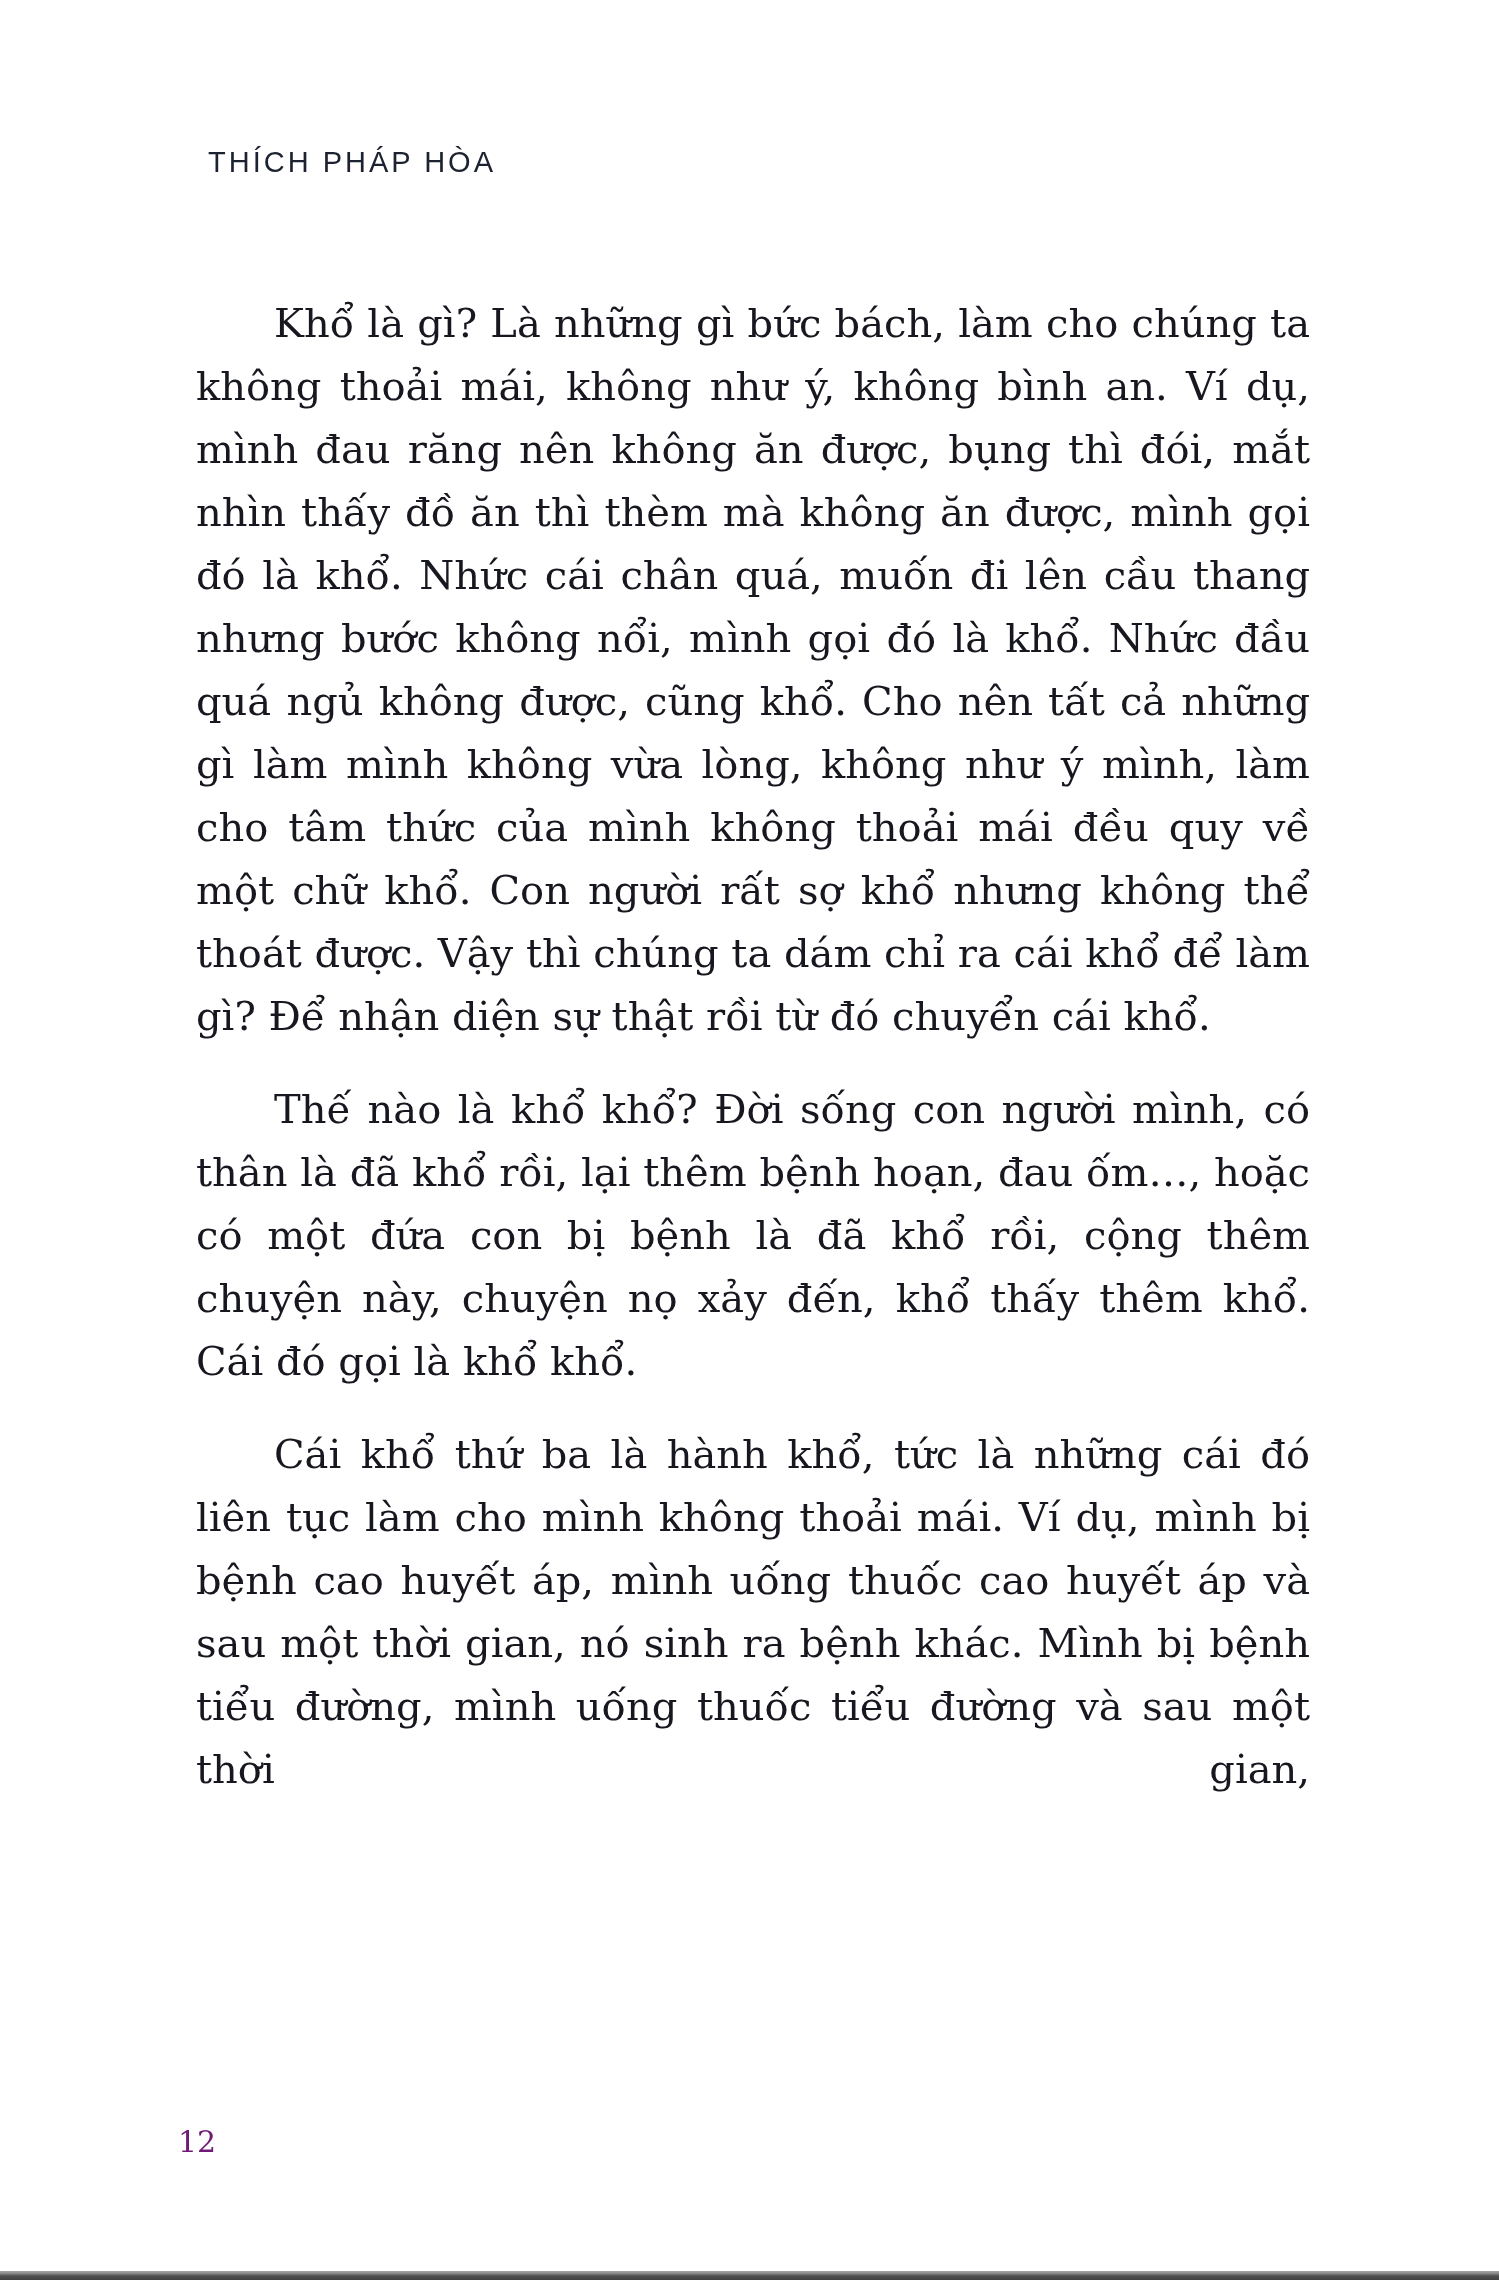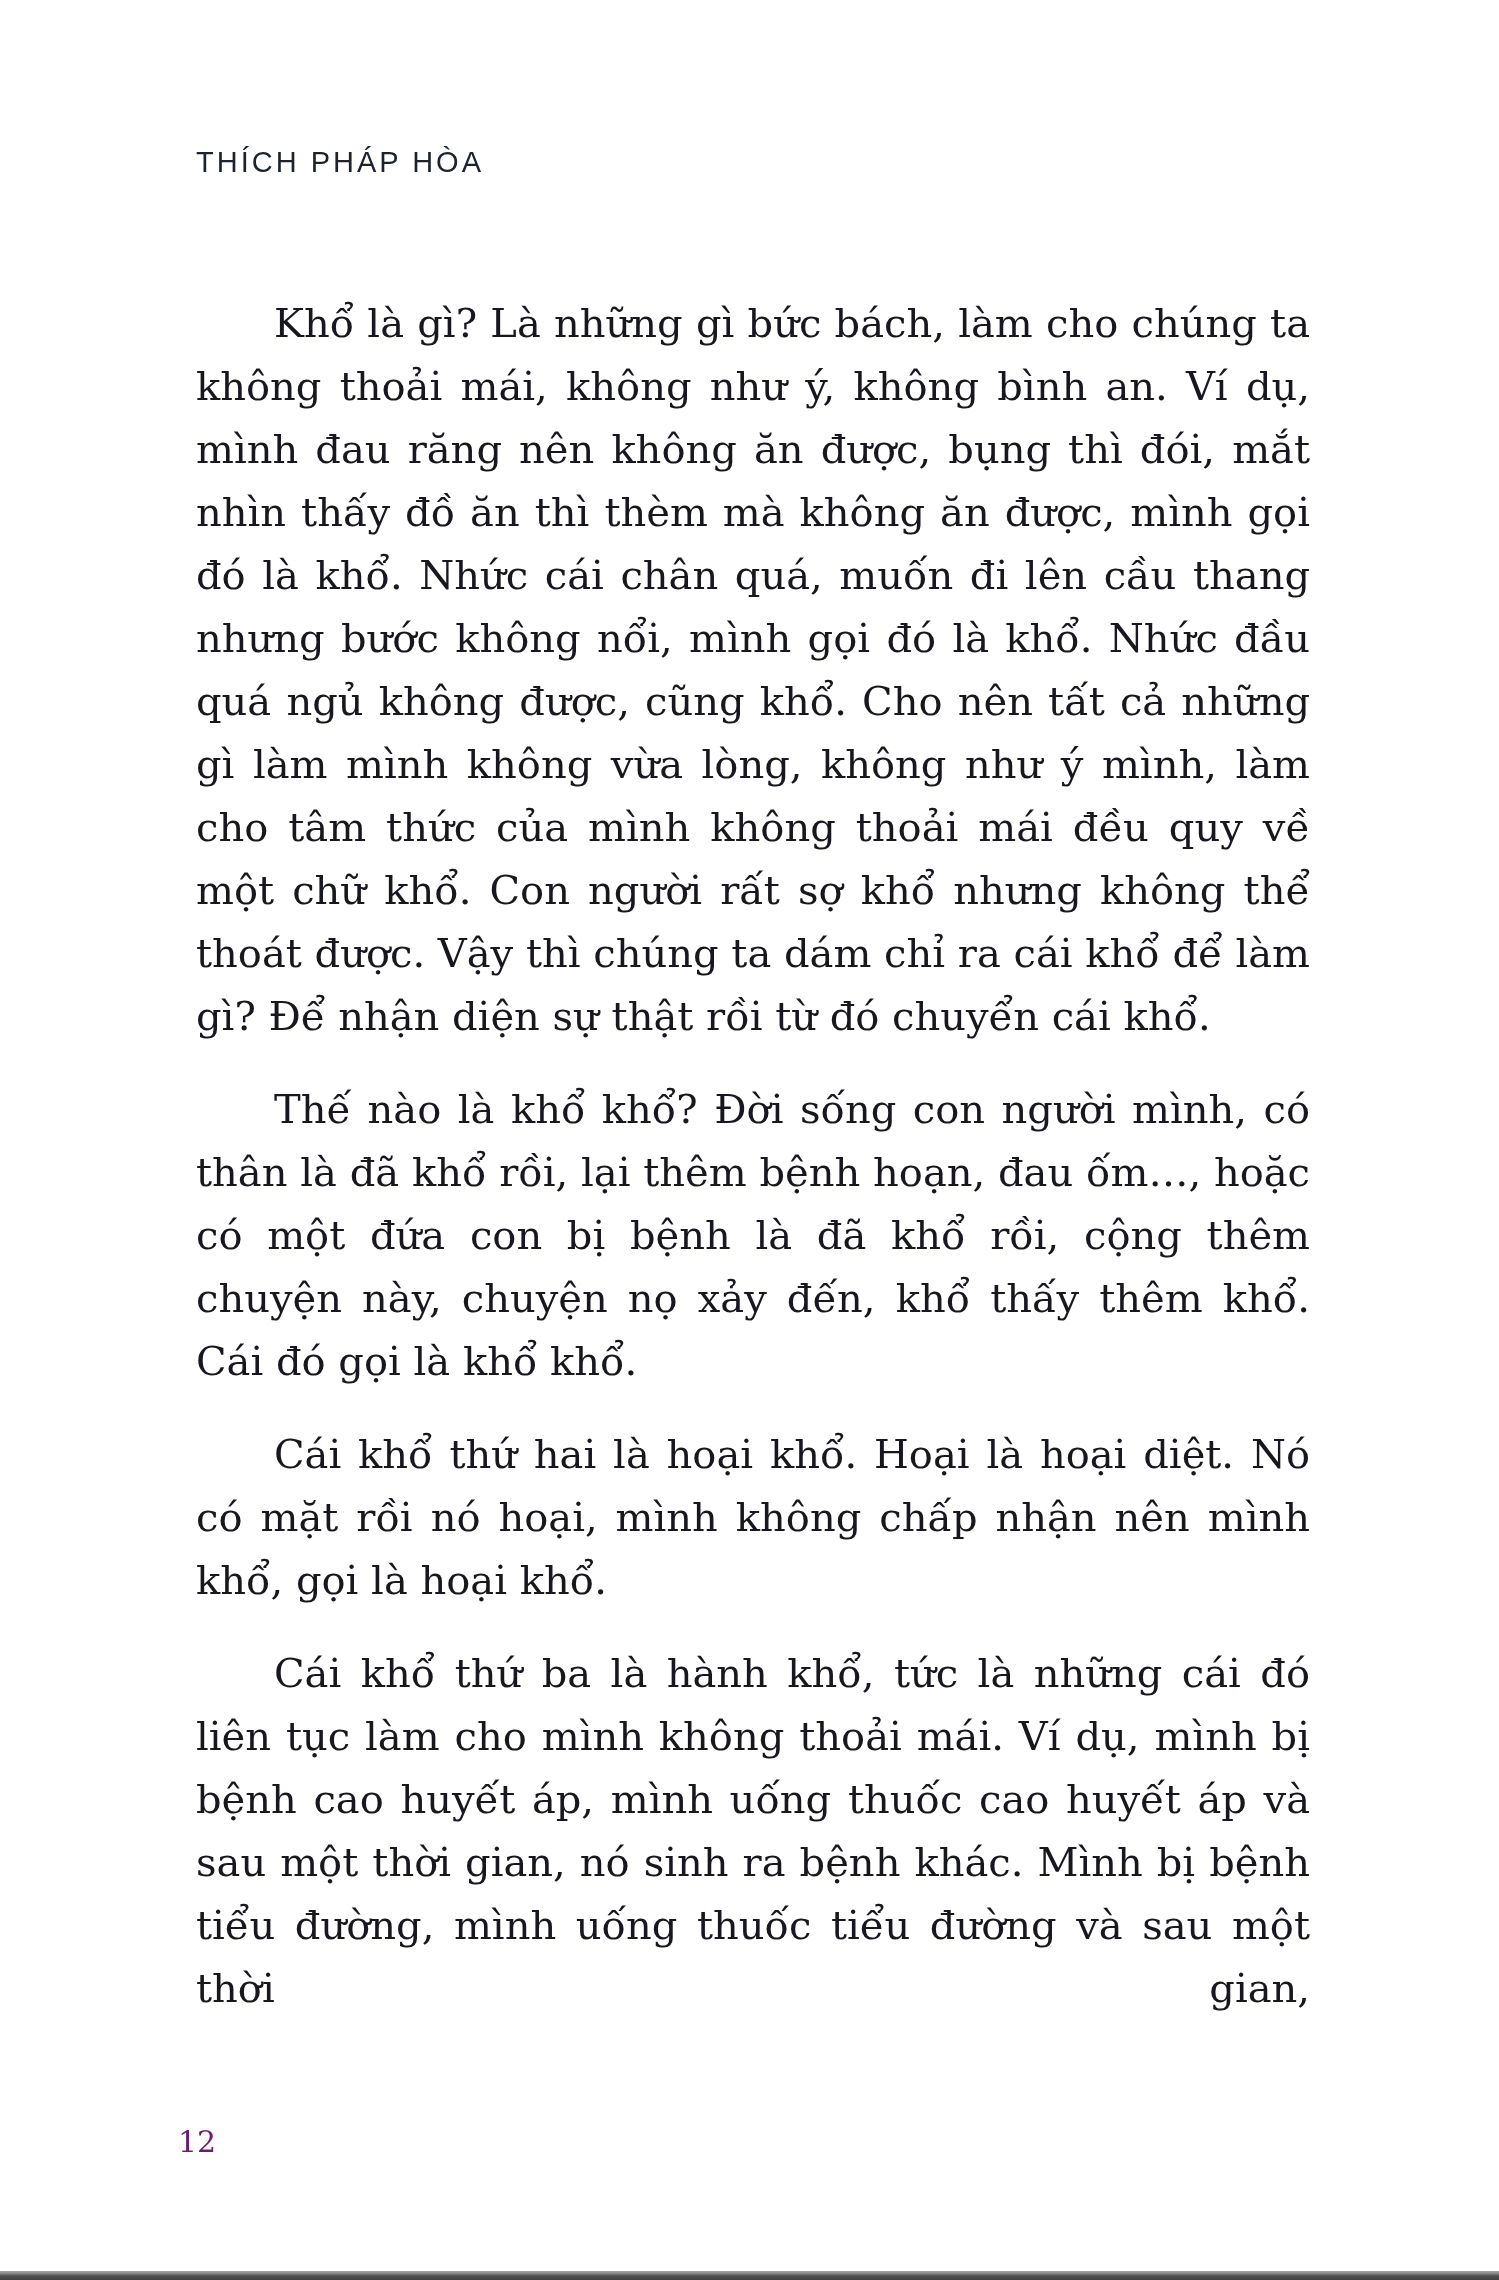--- a/index.html
+++ b/index.html
@@ -9,21 +9,21 @@
   body {
     width: 1499px;
     height: 2280px;
     position: relative;
     background: #ffffff;
     overflow: hidden;
     font-family: "DejaVu Serif", "Liberation Serif", serif;
   }
   .running-header {
     position: absolute;
-    left: 196px;
+    left: 208px;
     top: 146px;
     font-family: "Liberation Sans", sans-serif;
     font-size: 29px;
     font-weight: 500;
     letter-spacing: 3px;
     color: #1c2230;
     white-space: nowrap;
     text-align: center;
   }
   .text-body {
@@ -62,19 +62,18 @@
   }
 </style>
 </head>
 <body>
 
 <div class="running-header">THÍCH PHÁP HÒA</div>
 
 <div class="text-body">
     <p><span>Khổ là gì? Là những gì bức bách, làm cho chúng ta không thoải mái, không như ý, không bình an. Ví dụ, mình đau răng nên không ăn được, bụng thì đói, mắt nhìn thấy đồ ăn thì thèm mà không ăn được, mình gọi đó là khổ. Nhức cái chân quá, muốn đi lên cầu thang nhưng bước không nổi, mình gọi đó là khổ. Nhức đầu quá ngủ không được, cũng khổ. Cho nên tất cả những gì làm mình không vừa lòng, không như ý mình, làm cho tâm thức của mình không thoải mái đều quy về một chữ khổ. Con người rất sợ khổ nhưng không thể thoát được. Vậy thì chúng ta dám chỉ ra cái khổ để làm gì? Để nhận diện sự thật rồi từ đó chuyển cái khổ.</span></p>
     <p><span>Thế nào là </span><span class="em">khổ khổ</span><span>? Đời sống con người mình, có thân là đã khổ rồi, lại thêm bệnh hoạn, đau ốm…, hoặc có một đứa con bị bệnh là đã khổ rồi, cộng thêm chuyện này, chuyện nọ xảy đến, khổ thấy thêm khổ. Cái đó gọi là khổ khổ.</span></p>
-    <p><span>Cái khổ thứ hai là </span><span class="em">hoại khổ</span><span>. Hoại là hoại diệt. Nó có mặt rồi nó hoại, mình không chấp nhận nên mình khổ, gọi là hoại khổ.</span></p>
     <p class="justify-last"><span>Cái khổ thứ ba là </span><span class="em">hành khổ</span><span>, tức là những cái đó liên tục làm cho mình không thoải mái. Ví dụ, mình bị bệnh cao huyết áp, mình uống thuốc cao huyết áp và sau một thời gian, nó sinh ra bệnh khác. Mình bị bệnh tiểu đường, mình uống thuốc tiểu đường và sau một thời gian,</span></p>
   </div>
 
 <div class="page-number">12</div>
 
 <div class="footer-bar"></div>
 
 </body></html>

